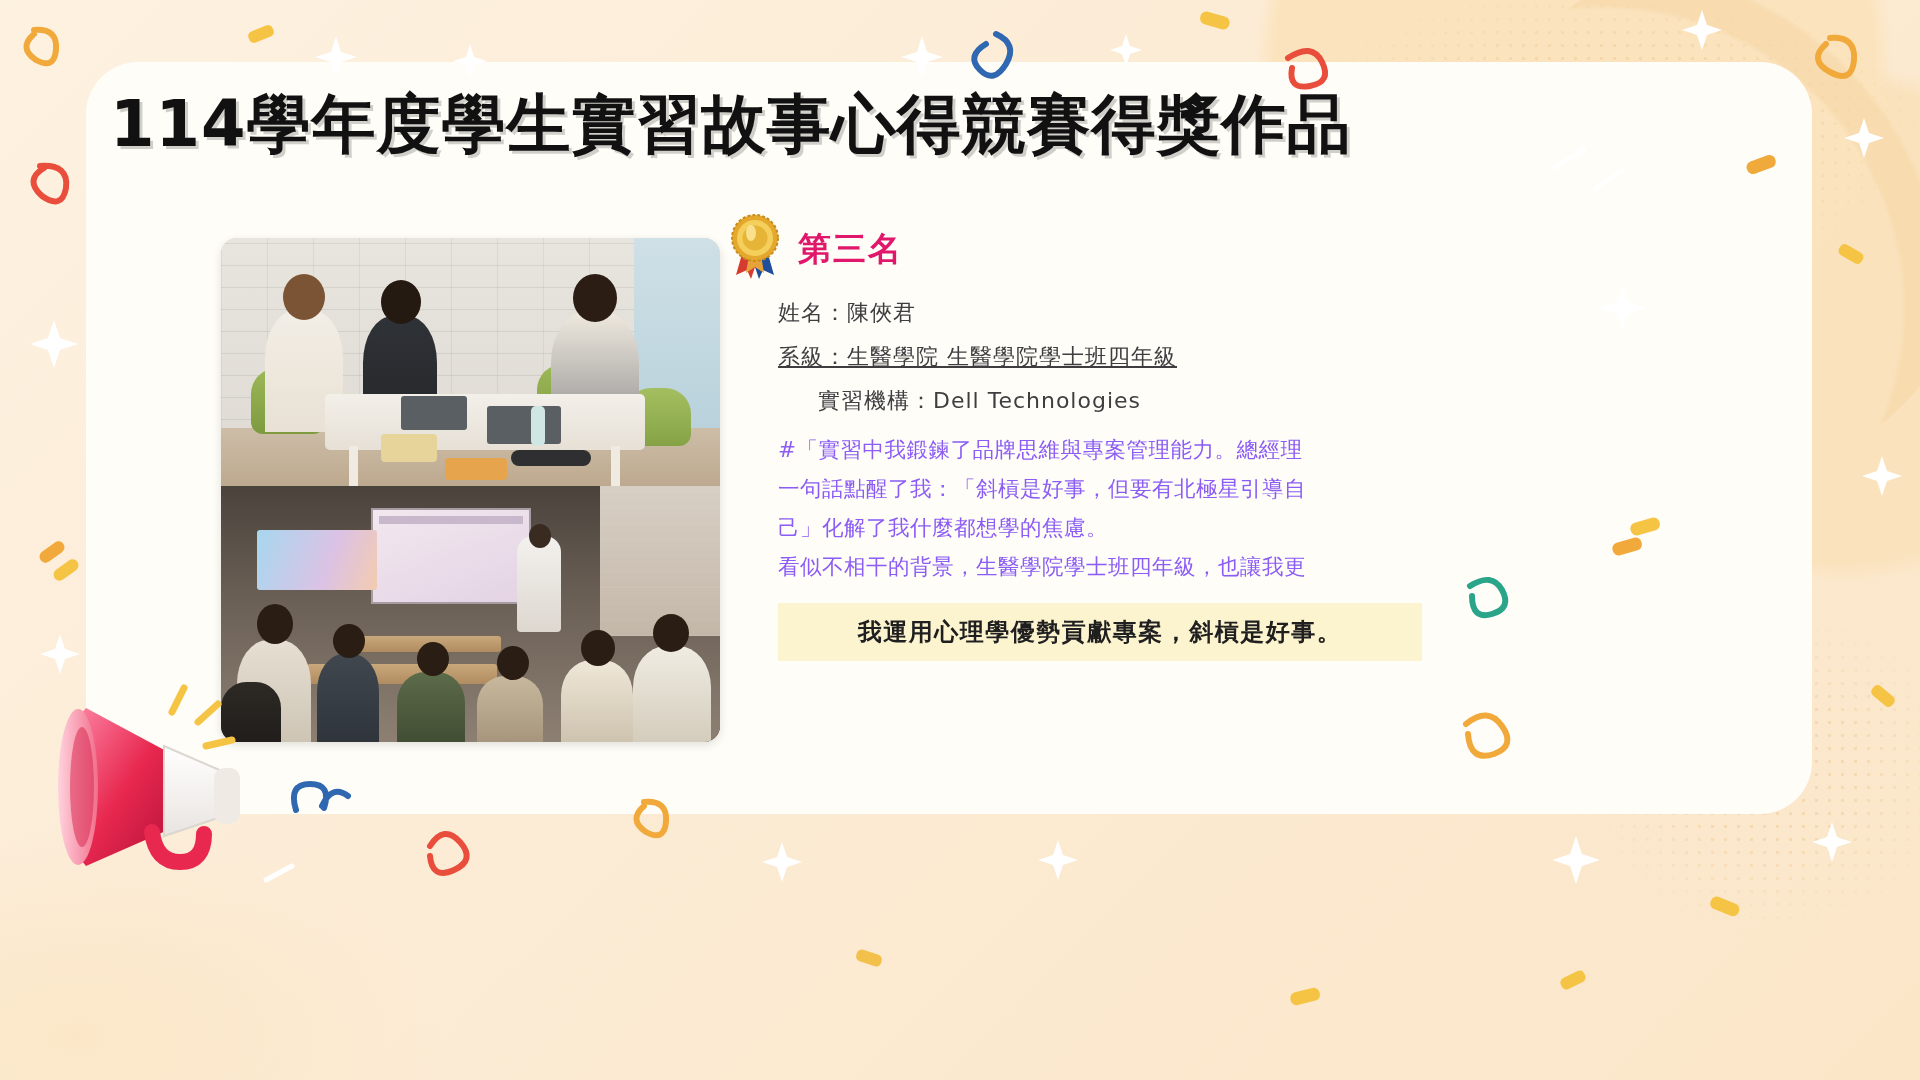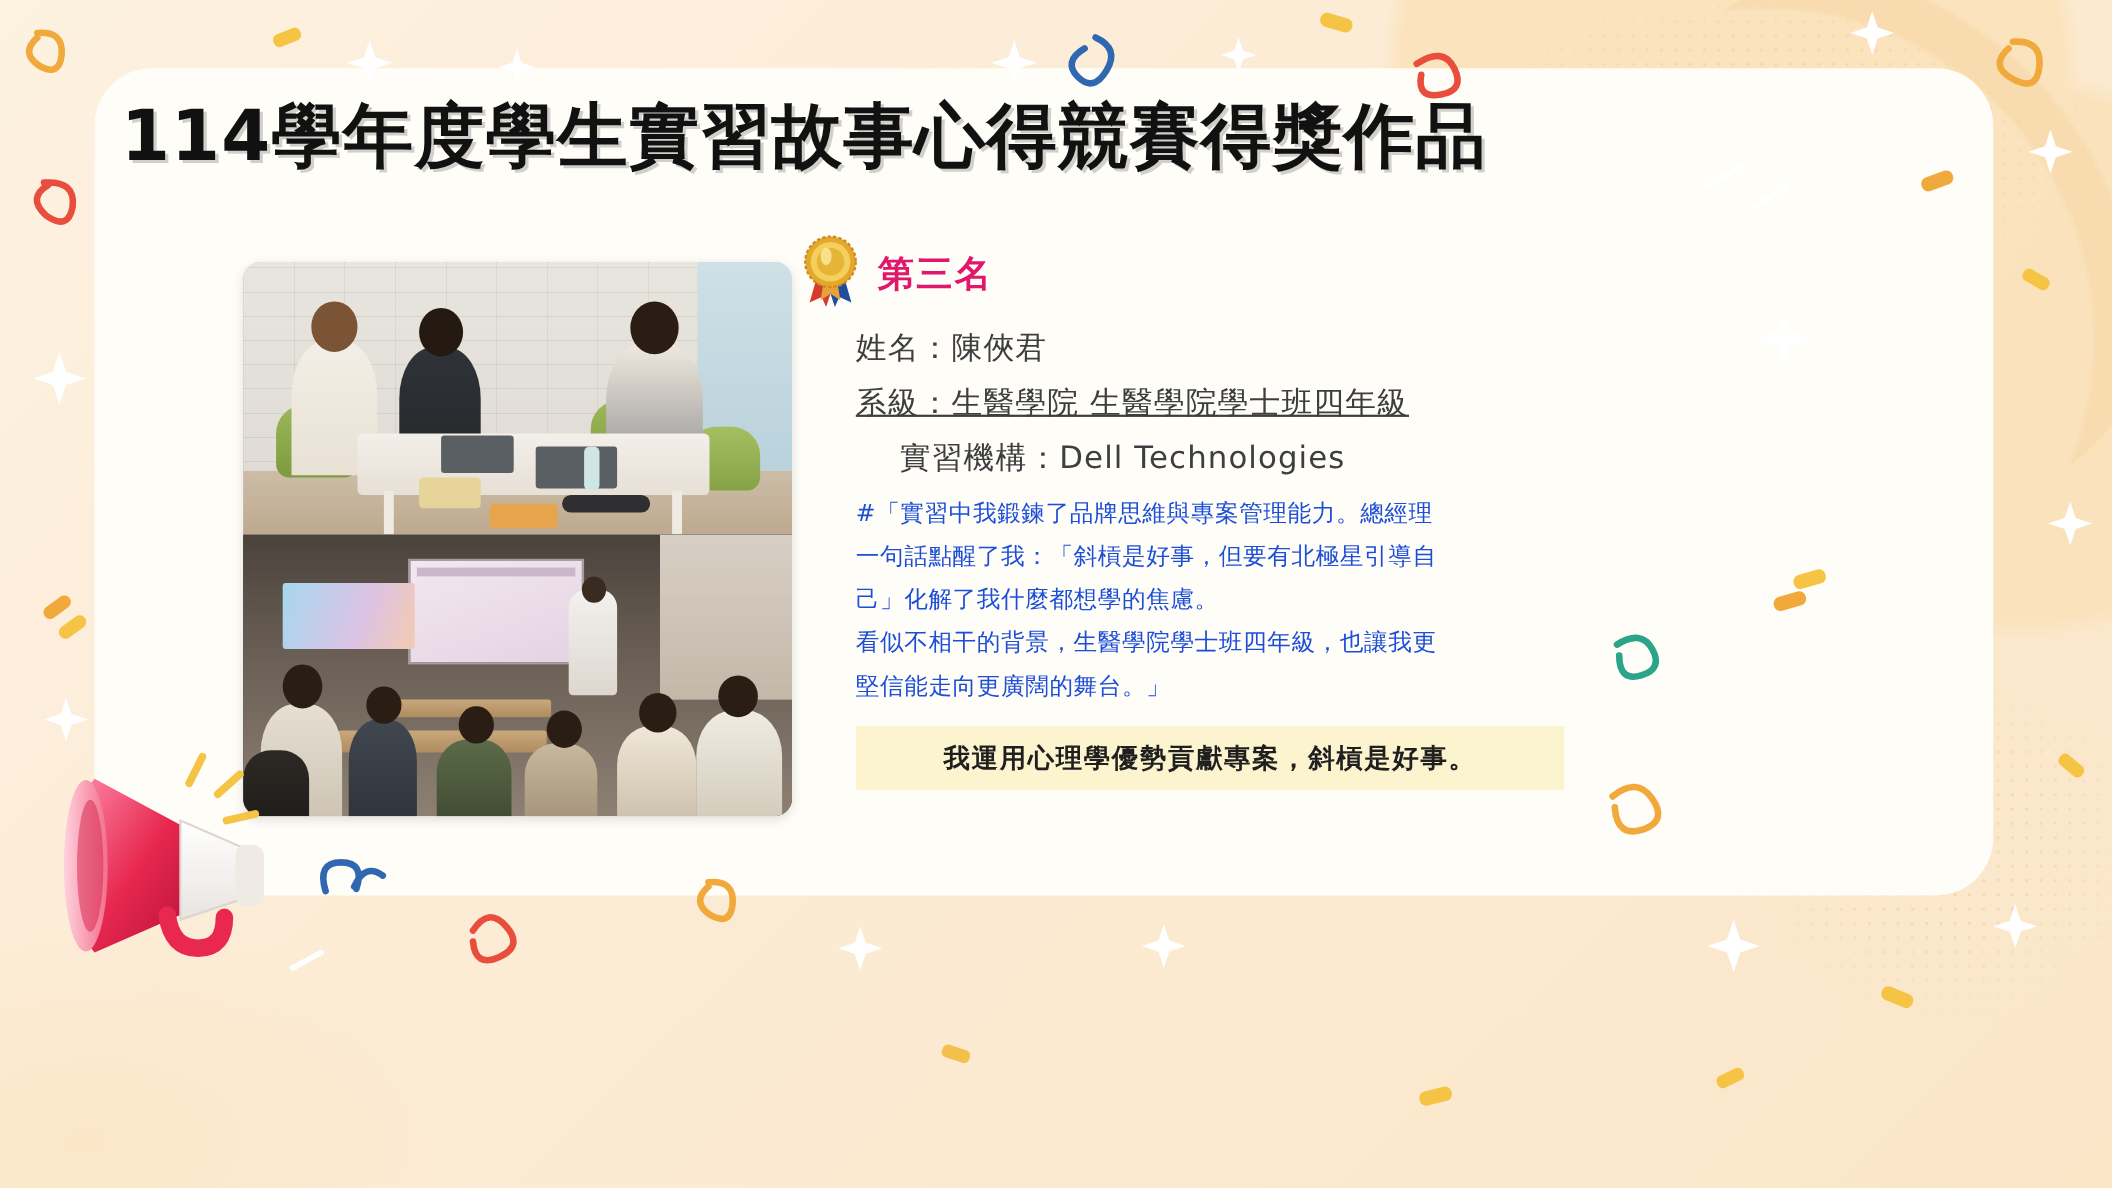--- a/index.html
+++ b/index.html
@@ -119,30 +119,30 @@
   
   .info { position:absolute; left:778px; top:212px; width:660px; z-index:6; }
 
   .rank-row { display:flex; align-items:center; gap:14px; height:74px; margin-left:-52px; }
   .medal { width:58px; height:72px; position:relative; flex:0 0 58px; }
   .rank-label {
     font-size:33px; font-weight:700; color:#e0176b; letter-spacing:2px;
     font-family:"DejaVu Sans","Liberation Sans",sans-serif;
   }
 
-  .meta { font-size:28px; color:#3e3e40; letter-spacing:1px; line-height:1.0;
+  .meta { font-size:22px; color:#3e3e40; letter-spacing:1px; line-height:1.0;
           margin-top:14px; white-space:nowrap;
           font-family:"DejaVu Sans","Liberation Sans",sans-serif; }
   .meta.m1 { margin-top:16px; }
   .meta.m2 { margin-top:22px;text-decoration:underline; }
   .meta.m3 { margin-top:22px;margin-left:40px; }
 
   .quote {
     margin-top:18px; font-size:21.5px; line-height:1.82;
-    color:#1d4ed8; letter-spacing:.5px;
+    color:#8b5cf6; letter-spacing:.5px;
     font-family:"DejaVu Sans","Liberation Sans",sans-serif;
   }
   .quote p { margin:0; }
 
   .highlight {
     margin-top:16px; width:644px; min-height:58px;
     background:#fcf3cf;
     display:flex; align-items:center; justify-content:center;
     font-size:24px; font-weight:700; color:#1f1f1f; letter-spacing:1.5px;
     font-family:"DejaVu Sans","Liberation Sans",sans-serif;
@@ -300,21 +300,20 @@
 
   <div class="meta m1">姓名：陳俠君</div>
   <div class="meta m2">系級：生醫學院 生醫學院學士班四年級</div>
   <div class="meta m3">實習機構：Dell Technologies</div>
 
   <div class="quote">
     <p>#「實習中我鍛鍊了品牌思維與專案管理能力。總經理</p>
     <p>一句話點醒了我：「斜槓是好事，但要有北極星引導自</p>
     <p>己」化解了我什麼都想學的焦慮。</p>
     <p>看似不相干的背景，生醫學院學士班四年級，也讓我更</p>
-    <p>堅信能走向更廣闊的舞台。」</p>
   </div>
 
   <div class="highlight">我運用心理學優勢貢獻專案，斜槓是好事。</div>
 </div>
 
 <div class="mega">
   <svg viewBox="0 0 240 220" width="240" height="220">
     <defs>
       <linearGradient id="mgA" x1="0" y1="0" x2="1" y2="1">
         <stop offset="0%" stop-color="#ff8fae"></stop>

